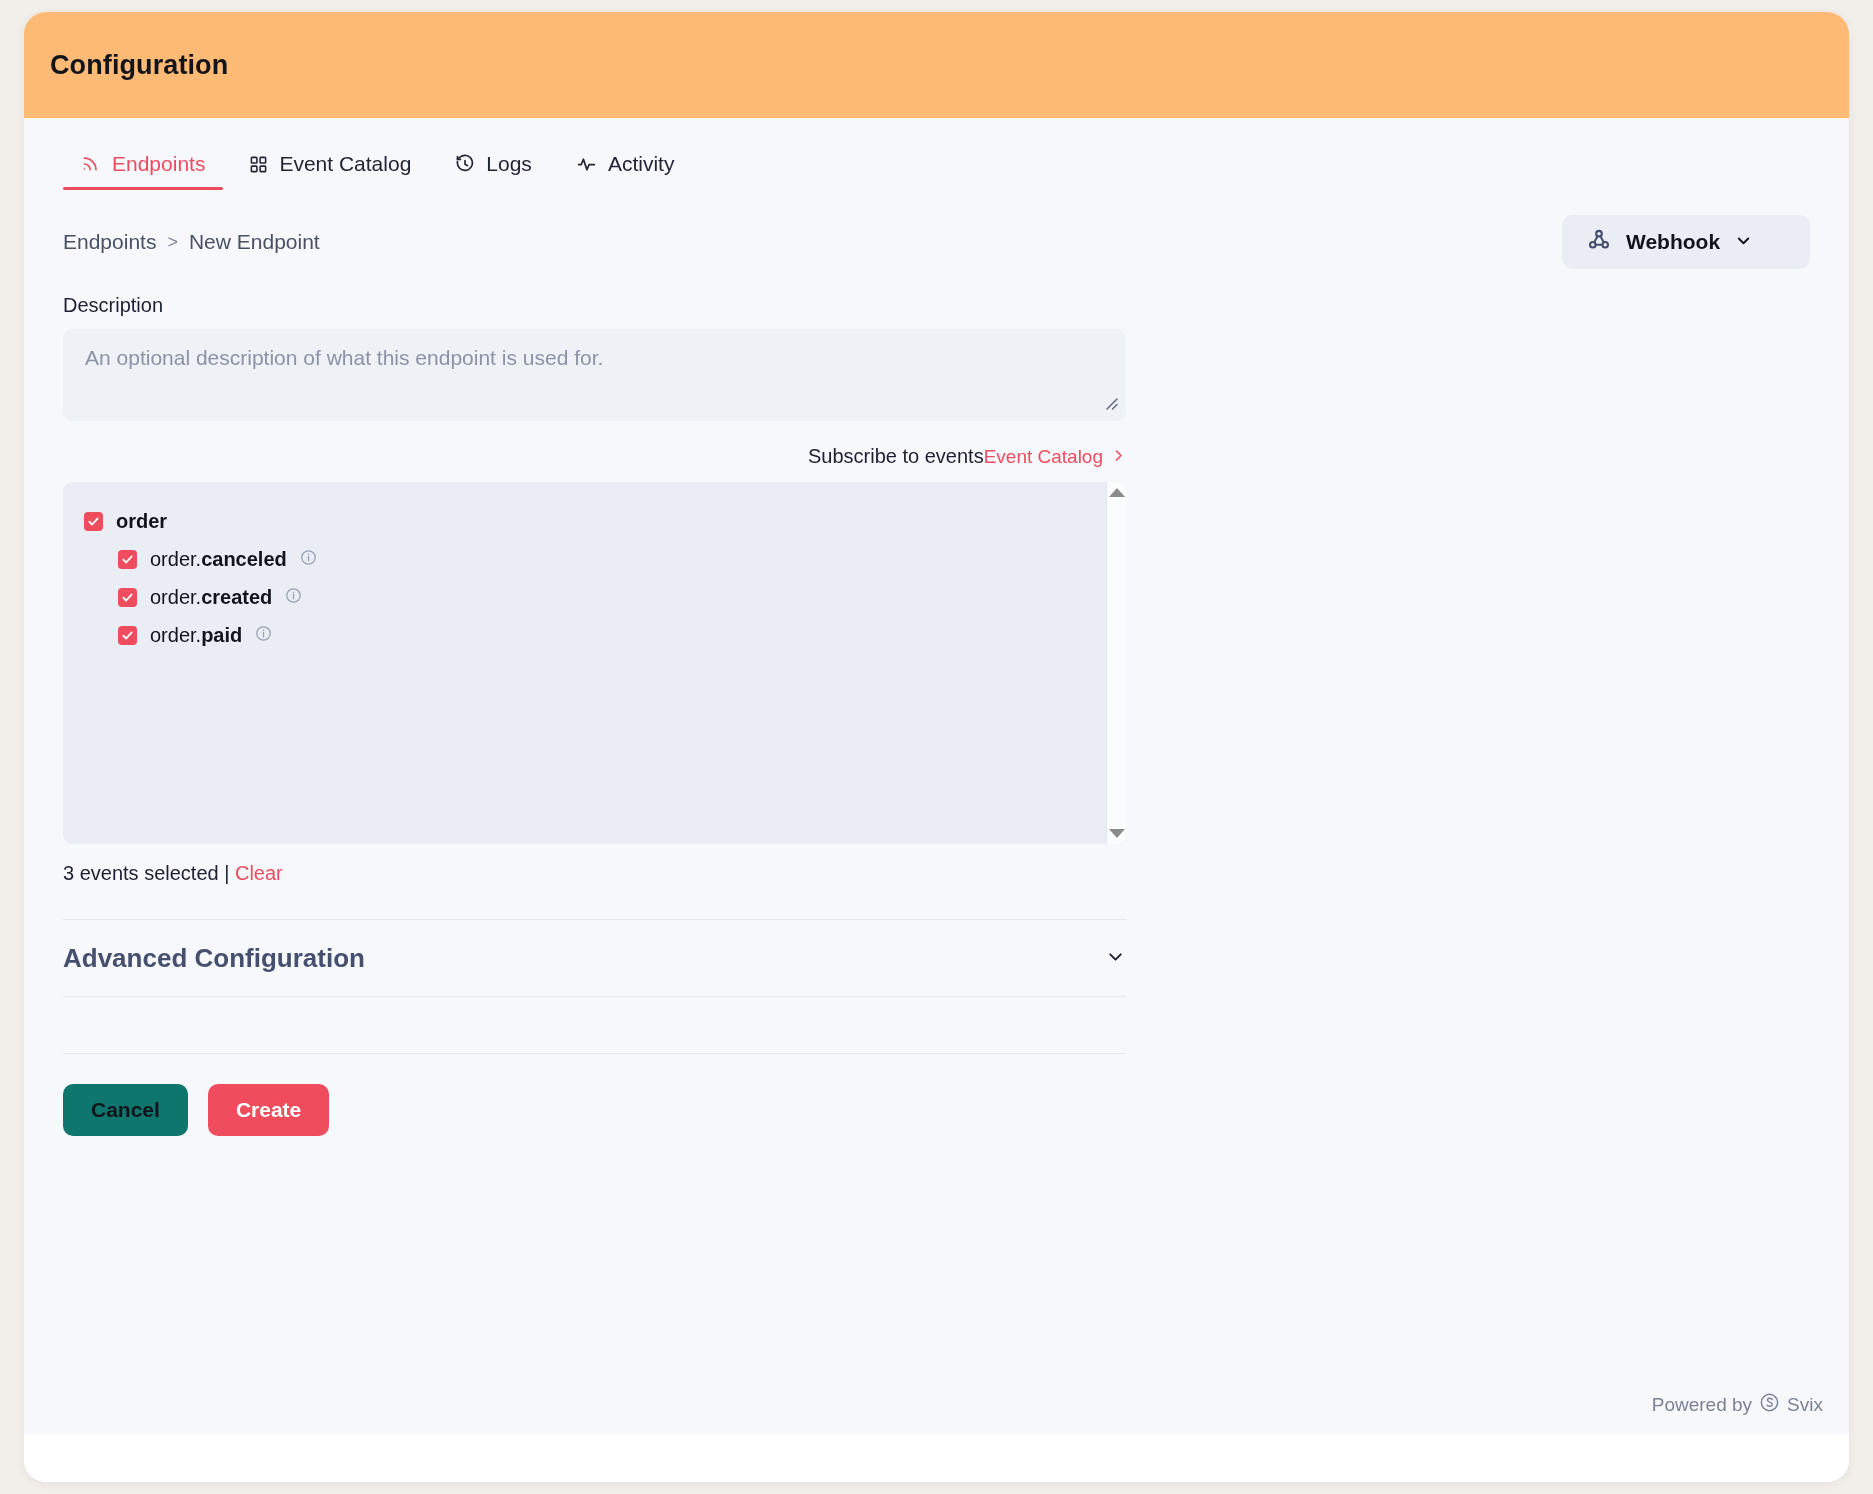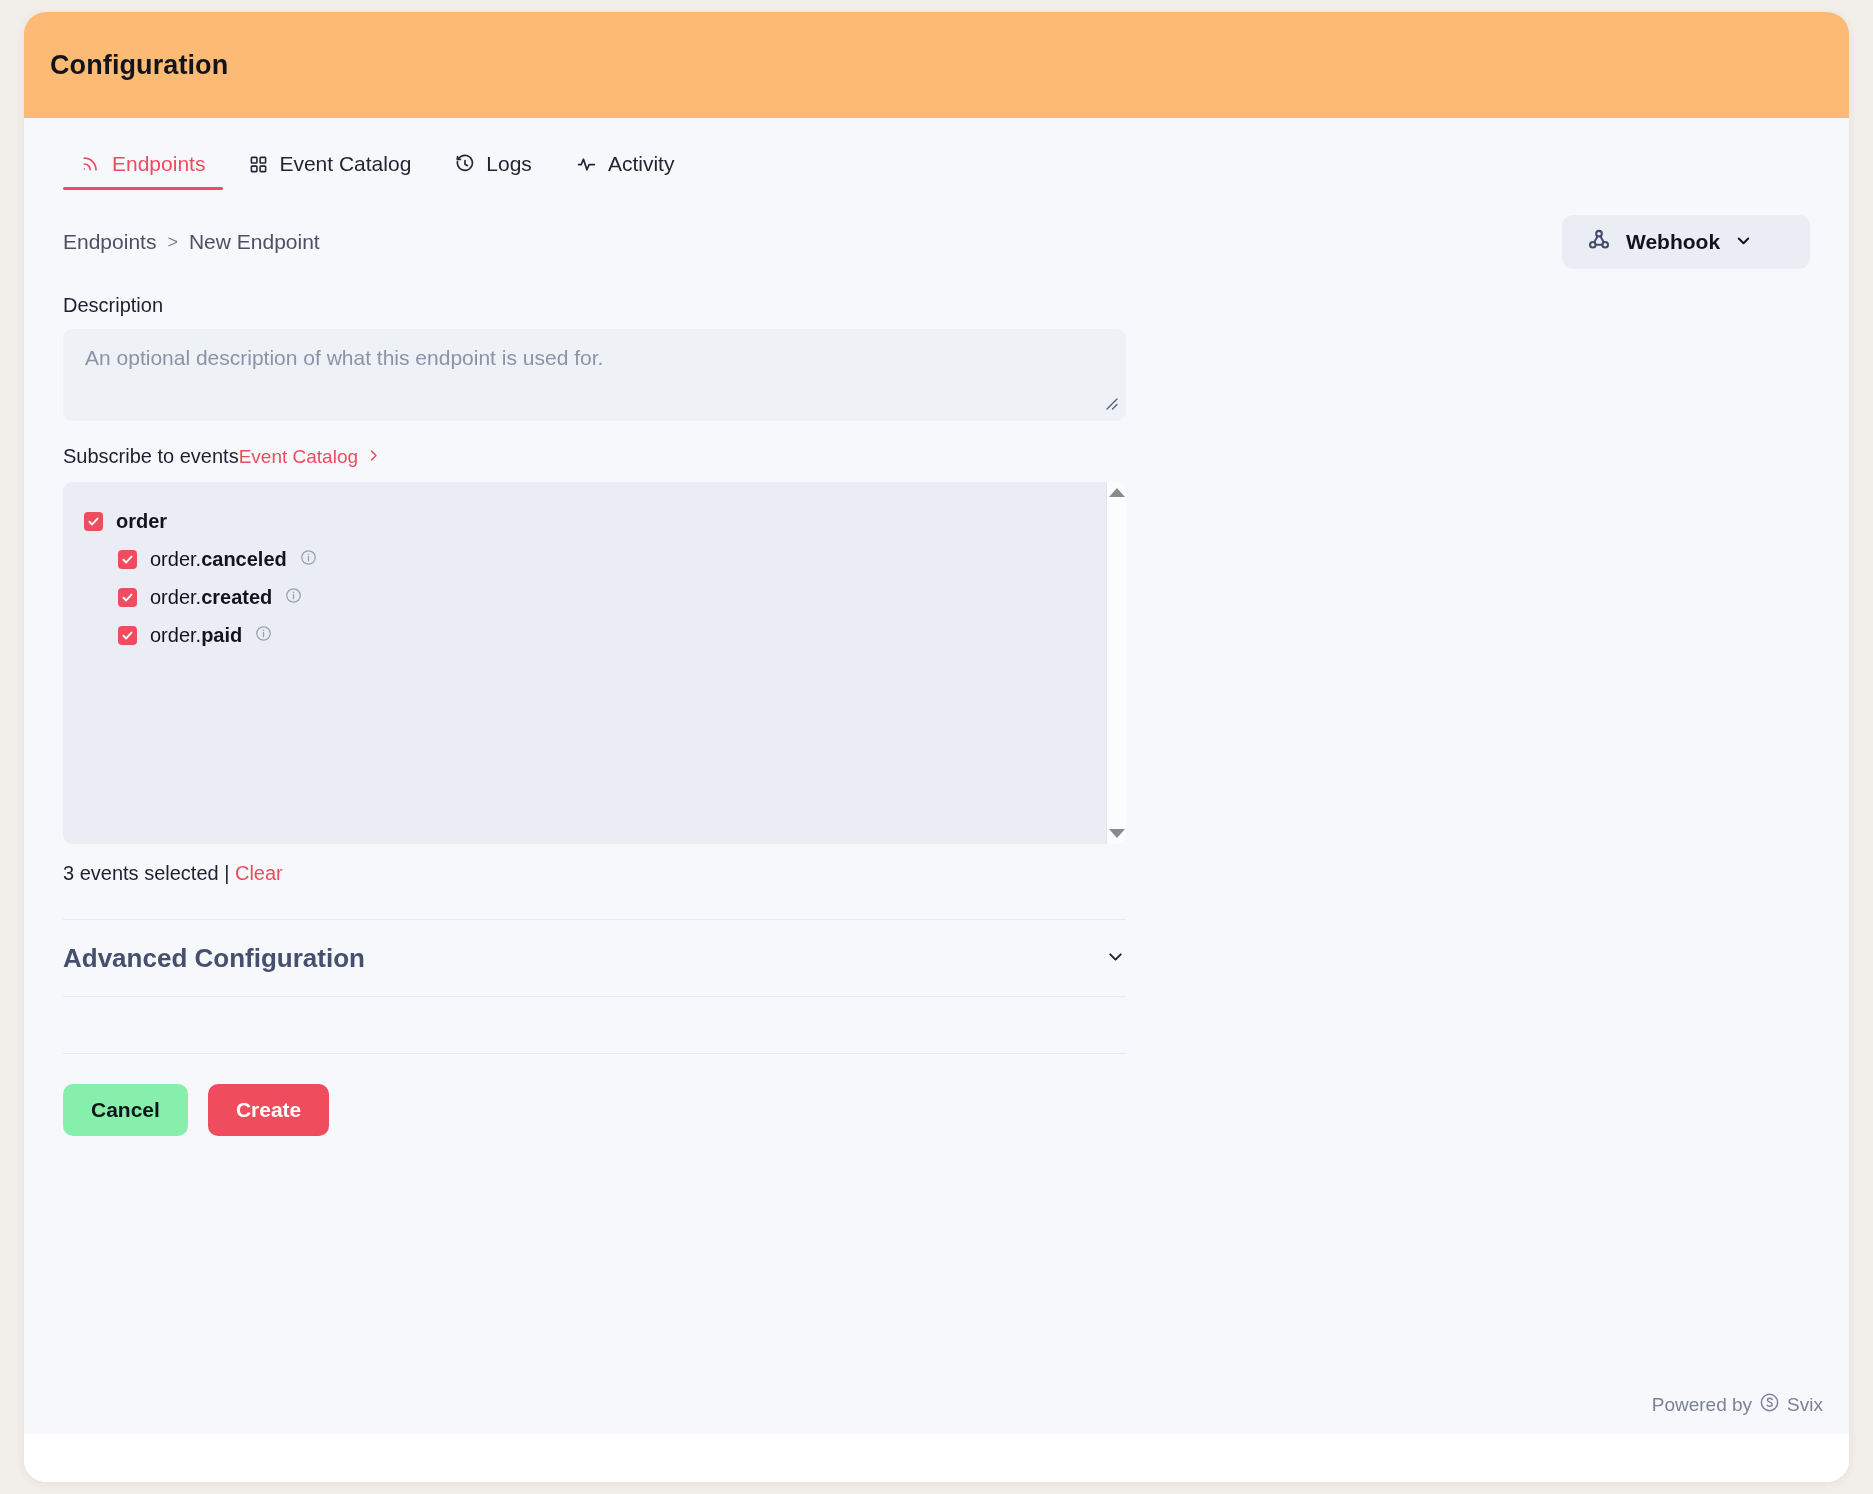--- a/index.html
+++ b/index.html
@@ -179,21 +179,21 @@
   .resize-grip {
     position: absolute;
     right: 7px; bottom: 6px;
     pointer-events: none;
   }
 
   
   .sub-head {
     display: flex;
     align-items: center;
-    justify-content: flex-start;
+    justify-content: flex-end;
     margin-bottom: 12px;
   }
   .catalog-link {
     display: flex;
     align-items: center;
     gap: 8px;
     font-size: 19px;
     color: #ec4d5e;
     cursor: pointer;
   }
@@ -285,21 +285,21 @@
   .btn {
     border: none;
     border-radius: 10px;
     height: 52px;
     padding: 0 28px;
     font-family: "Liberation Sans", sans-serif;
     font-size: 21px;
     font-weight: bold;
     cursor: pointer;
   }
-  .btn-cancel { background: #86efac; color: #12141c; }
+  .btn-cancel { background: #0f766e; color: #12141c; }
   .btn-create { background: #ef4d5e; color: #ffffff; }
 
   
   .powered {
     position: absolute;
     right: 26px;
     bottom: 16px;
     display: flex;
     align-items: center;
     gap: 7px;

